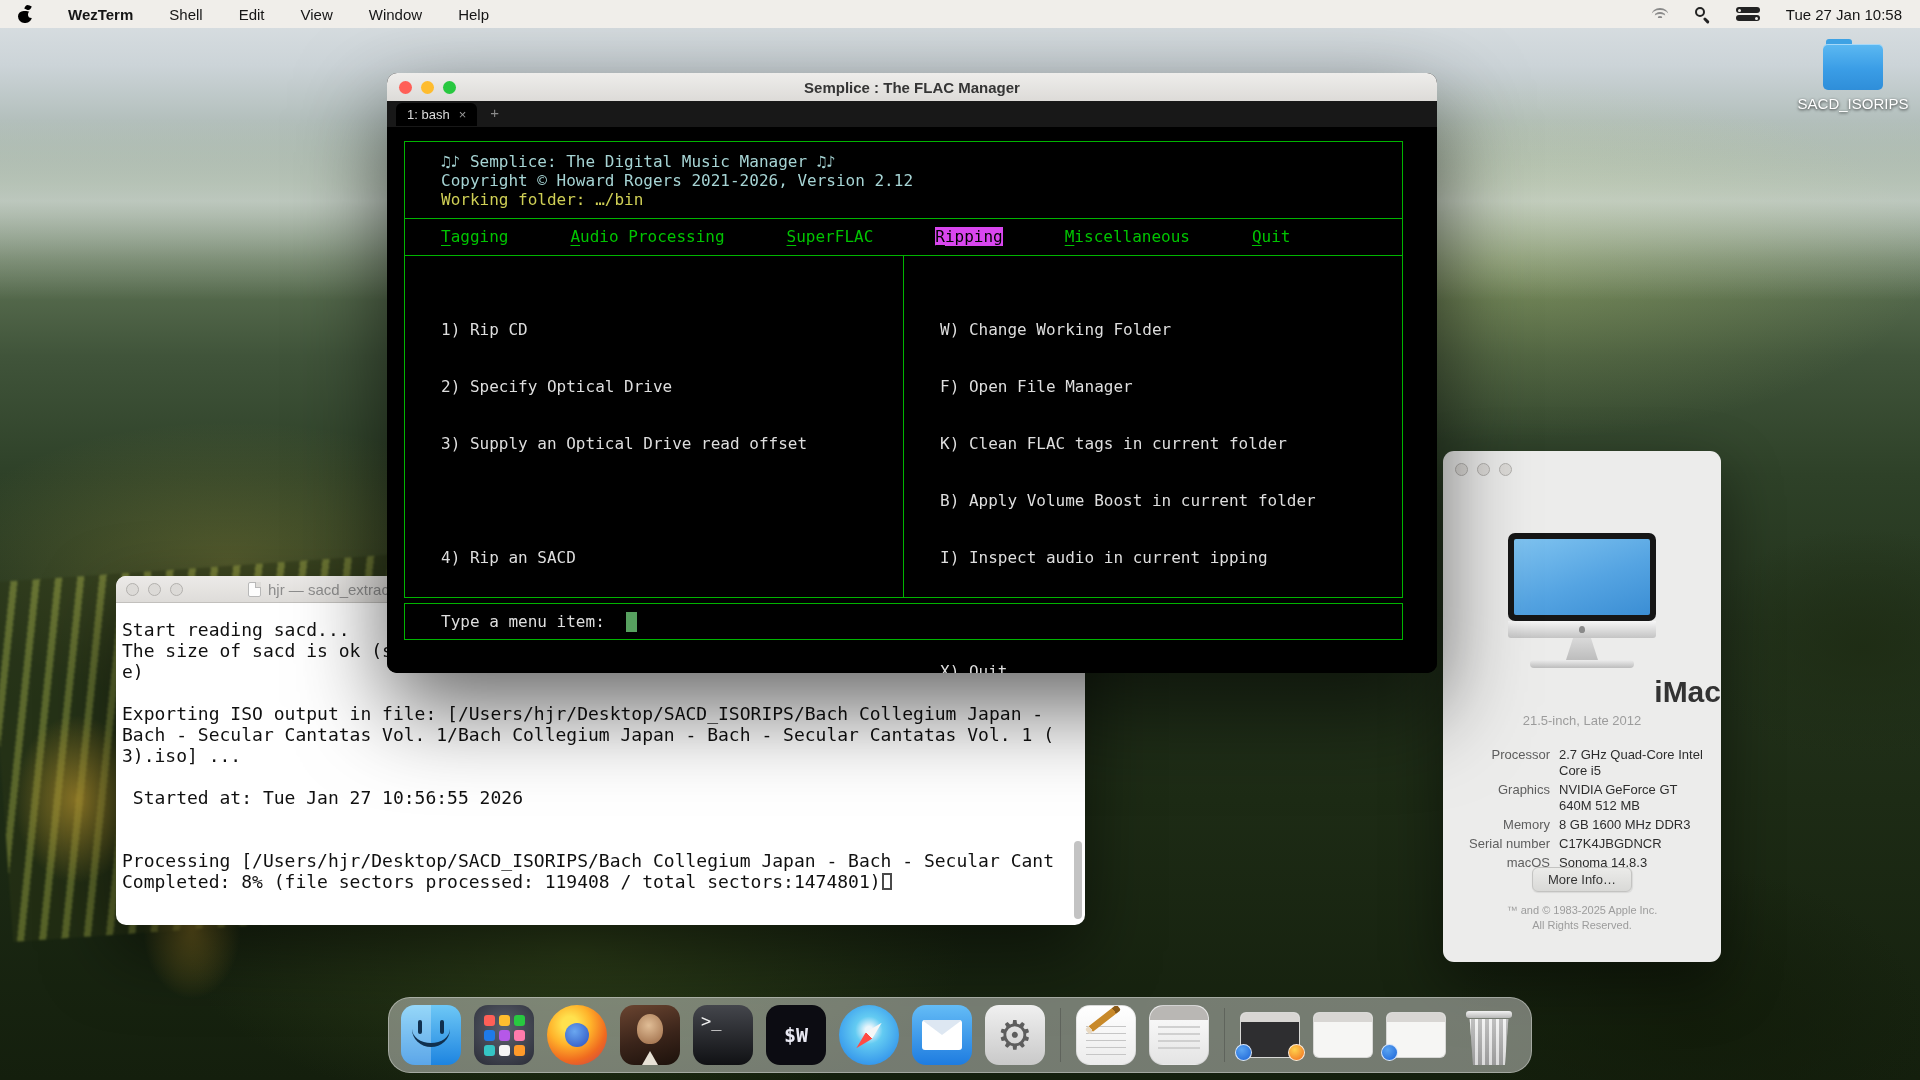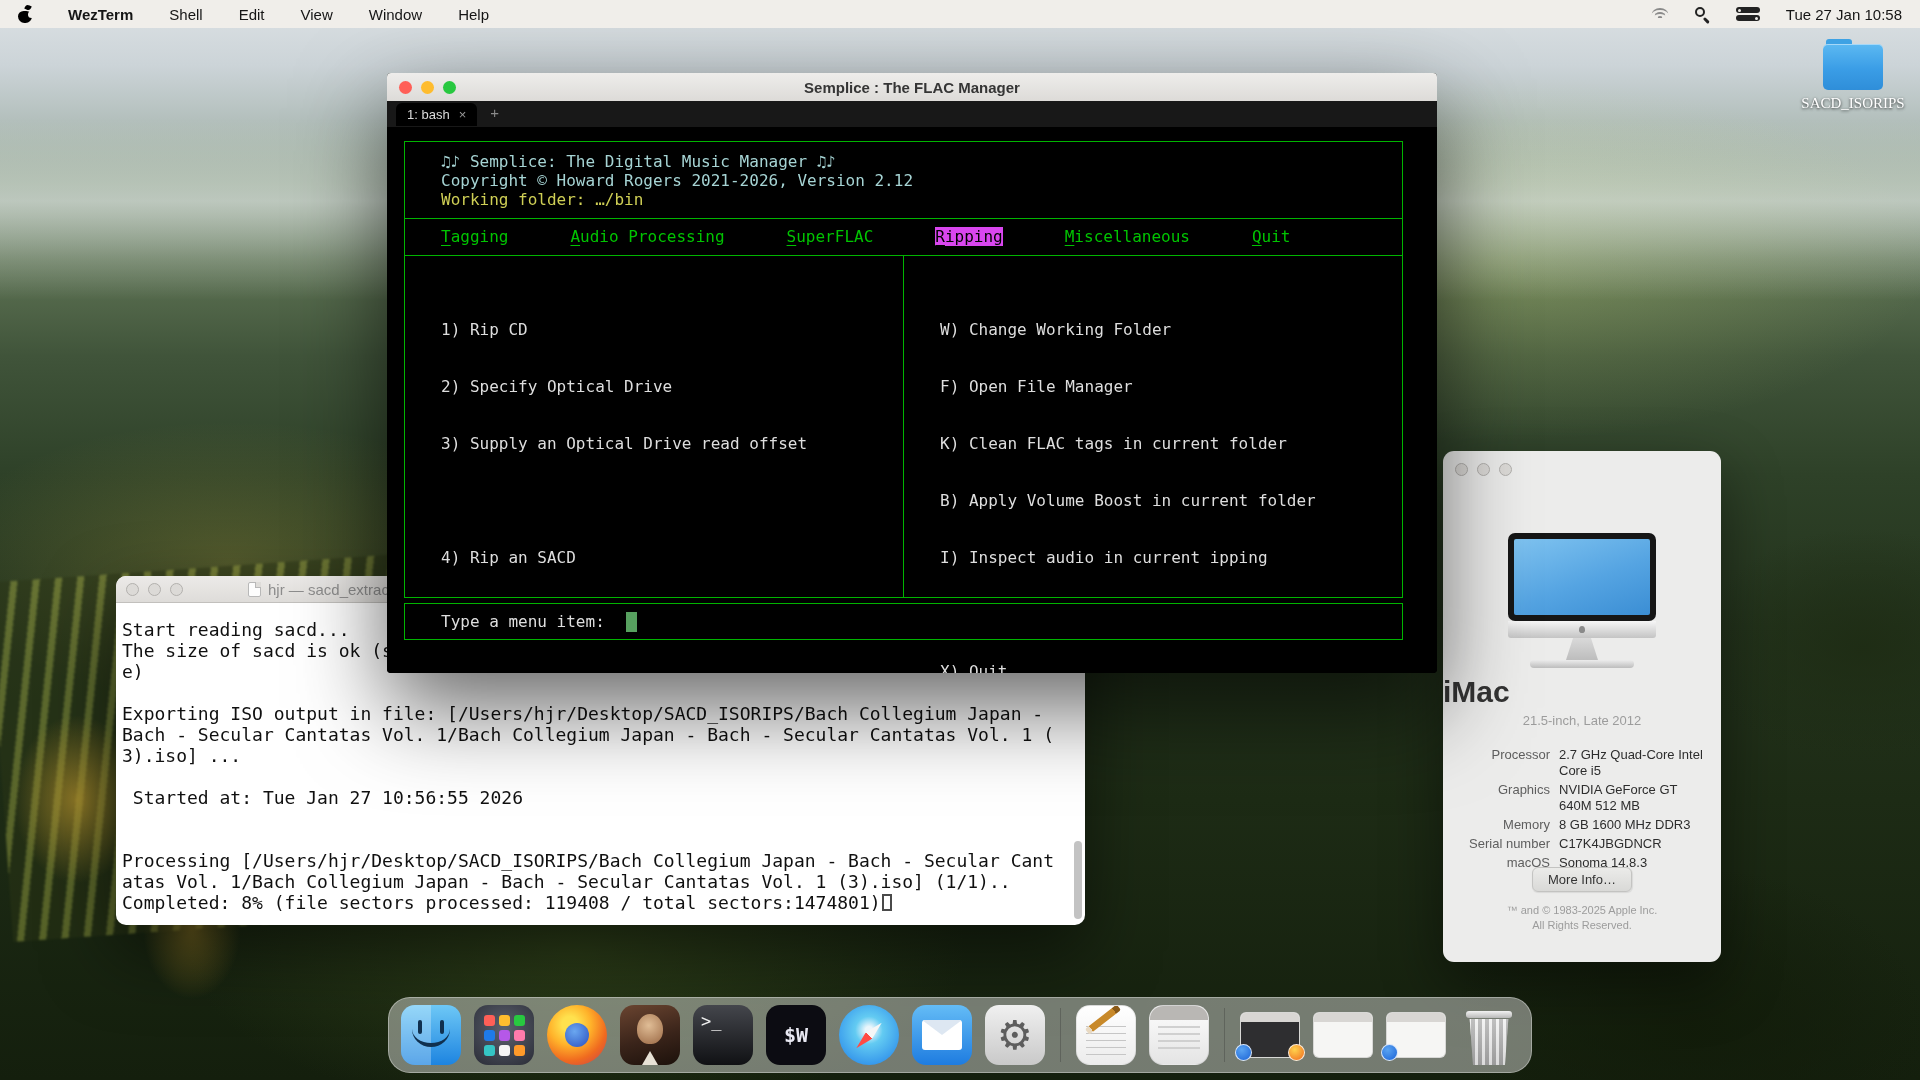--- a/index.html
+++ b/index.html
@@ -67,21 +67,21 @@
   .doc-ico { width:13px; height:15px; background:#fdfdfd; border:1px solid #b8b8b8; border-radius:2px; position:relative; }
   .doc-ico:after { content:""; position:absolute; right:-1px; top:-1px; width:5px; height:5px;
     background:#dedcd9; border-left:1px solid #b8b8b8; border-bottom:1px solid #b8b8b8; }
   .term-body { position:absolute; left:6px; right:14px; top:43px; font-family:"DejaVu Sans Mono",monospace;
     font-size:18px; line-height:21px; color:#101010; }
   .tline { white-space:pre; height:21px; }
   .hollow-cursor { display:inline-block; width:10px; height:17px; border:2px solid #4a4a4a; vertical-align:-2px; margin-left:1px; }
   .term-scrollbar { position:absolute; right:3px; top:265px; width:8px; height:78px; border-radius:4px; background:#c3c3c3; }
 
   
-  .sem-win { position:absolute; left:387px; top:73px; width:1050px; height:600px; border-radius:4px;
+  .sem-win { position:absolute; left:387px; top:73px; width:1050px; height:600px; border-radius:10px;
     background:#000; box-shadow:0 35px 90px rgba(0,0,0,.6); overflow:hidden; z-index:20; }
   .sem-titlebar { height:28px; background:linear-gradient(#eeedeb,#dddbd8); display:flex; align-items:center;
     padding:0 12px; position:relative; }
   .sem-title { position:absolute; left:0; right:0; text-align:center; font-size:15px; font-weight:bold; color:#353535; }
   .sem-tabbar { height:26px; background:#181818; display:flex; align-items:center; padding-left:9px; }
   .sem-tab { height:23px; background:#000; border-radius:6px 6px 0 0; display:flex; align-items:center; gap:9px;
     padding:0 11px; color:#dcdcdc; font-size:13px; }
   .sem-tab .close { color:#9a9a9a; font-size:13px; }
   .tab-plus { color:#8a8a8a; font-size:15px; margin-left:13px; margin-bottom:3px; }
   .sem-screen { position:absolute; left:0; right:0; top:54px; bottom:0; background:#000;
@@ -109,36 +109,36 @@
     background:#ececeb; box-shadow:0 22px 60px rgba(0,0,0,.45); z-index:15; }
   .about-lights { position:absolute; left:12px; top:12px; }
   .imac { position:absolute; left:0; right:0; top:82px; display:flex; flex-direction:column; align-items:center; }
   .imac-monitor { width:148px; height:88px; background:#161616; border-radius:7px; padding:6px; }
   .imac-screen { width:100%; height:100%; border-radius:2px; background:linear-gradient(160deg,#7fc3f0 0%,#55a4e2 55%,#3b8ed4 100%); }
   .imac-chin { width:148px; height:17px; background:linear-gradient(#f6f6f6,#c4c4c4); border-radius:0 0 3px 3px;
     display:flex; align-items:center; justify-content:center; }
   .imac-chin span { width:6px; height:7px; background:#8a8a8a; border-radius:50% 50% 50% 50%/60% 60% 40% 40%; }
   .imac-stand { width:32px; height:22px; background:linear-gradient(#d9d9d9,#bdbdbd); clip-path:polygon(22% 0,78% 0,100% 100%,0 100%); }
   .imac-base { width:104px; height:8px; border-radius:4px; background:linear-gradient(#ececec,#bdbdbd); }
-  .about-model { position:absolute; left:0; right:0; top:224px; text-align:left; font-size:30px; font-weight:bold; color:#333; }
+  .about-model { position:absolute; left:0; right:0; top:224px; text-align:right; font-size:30px; font-weight:bold; color:#333; }
   .about-sub { position:absolute; left:0; right:0; top:262px; text-align:center; font-size:13px; color:#9c9c9c; }
   .about-specs { position:absolute; left:14px; right:10px; top:296px; display:flex; flex-direction:column; gap:3px; }
   .spec-row { display:flex; align-items:flex-start; font-size:13px; line-height:16px; }
   .spec-label { width:102px; text-align:right; color:#5e5e5e; padding-right:9px; flex:none; }
   .spec-value { color:#2d2d2d; white-space:pre-line; width:150px; }
   .more-info { position:absolute; left:50%; transform:translateX(-50%); top:416px; font-size:13px; color:#333;
     background:linear-gradient(#ebebe9,#d9d9d7); border:1px solid #c3c3c1; border-radius:6px; padding:4px 15px; box-shadow:0 1px 1px rgba(0,0,0,.08); }
   .about-copy { position:absolute; left:0; right:0; top:452px; text-align:center; font-size:11px; line-height:15px; color:#9c9c9c; }
 
   
   .desk-icon { position:absolute; left:1793px; top:44px; width:120px; display:flex; flex-direction:column; align-items:center; z-index:5; }
   .folder { width:60px; height:46px; position:relative; margin-bottom:5px; }
   .folder .tab { position:absolute; top:-5px; left:3px; width:26px; height:10px; border-radius:3px 3px 0 0; background:#3ea2e4; }
   .folder .body { position:absolute; inset:0; border-radius:5px; background:linear-gradient(180deg,#5cb9f2 0%,#3a9de6 55%,#2f8ed9 100%); box-shadow:inset 0 1px 0 rgba(255,255,255,.45); }
-  .desk-label { font-size:15px; color:#fff; text-shadow:0 1px 3px rgba(0,0,0,.85);font-family:Liberation Serif, serif; }
+  .desk-label { font-size:15px; color:#fff; text-shadow:0 1px 3px rgba(0,0,0,.85); }
 
   
   .dock { position:absolute; left:50%; transform:translateX(-50%); bottom:7px; height:76px; z-index:60;
     background:rgba(250,250,250,.42); border:1px solid rgba(255,255,255,.35); border-radius:22px;
     display:flex; align-items:center; padding:0 12px; gap:13px; }
   .dk { width:60px; height:60px; border-radius:14px; position:relative; flex:none; }
   .dock-divider { width:1px; height:54px; background:rgba(50,50,50,.32); margin:0 2px; flex:none; }
 
   .ic-finder { background:linear-gradient(180deg,#6ec8f6,#1d84e0); overflow:hidden; }
   .ic-finder .half { position:absolute; left:0; top:0; bottom:0; width:50%; background:rgba(255,255,255,.28); }
@@ -262,21 +262,20 @@
     <div class="tline">e)</div>
     <div class="tline"></div>
     <div class="tline">Exporting ISO output in file: [/Users/hjr/Desktop/SACD_ISORIPS/Bach Collegium Japan -</div>
     <div class="tline">Bach - Secular Cantatas Vol. 1/Bach Collegium Japan - Bach - Secular Cantatas Vol. 1 (</div>
     <div class="tline">3).iso] ...</div>
     <div class="tline"></div>
     <div class="tline"> Started at: Tue Jan 27 10:56:55 2026</div>
     <div class="tline"></div>
     <div class="tline"></div>
     <div class="tline">Processing [/Users/hjr/Desktop/SACD_ISORIPS/Bach Collegium Japan - Bach - Secular Cant</div>
-    <div class="tline">atas Vol. 1/Bach Collegium Japan - Bach - Secular Cantatas Vol. 1 (3).iso] (1/1)..</div>
     <div class="tline"><span>Completed: 8% (file sectors processed: 119408 / total sectors:1474801)</span><span class="hollow-cursor"></span></div>
   </div>
   <div class="term-scrollbar"></div>
 </div>
 
 <div class="sem-win">
   <div class="sem-titlebar">
     <div class="lights">
       <span class="light lt-close"></span>
       <span class="light lt-min"></span>

